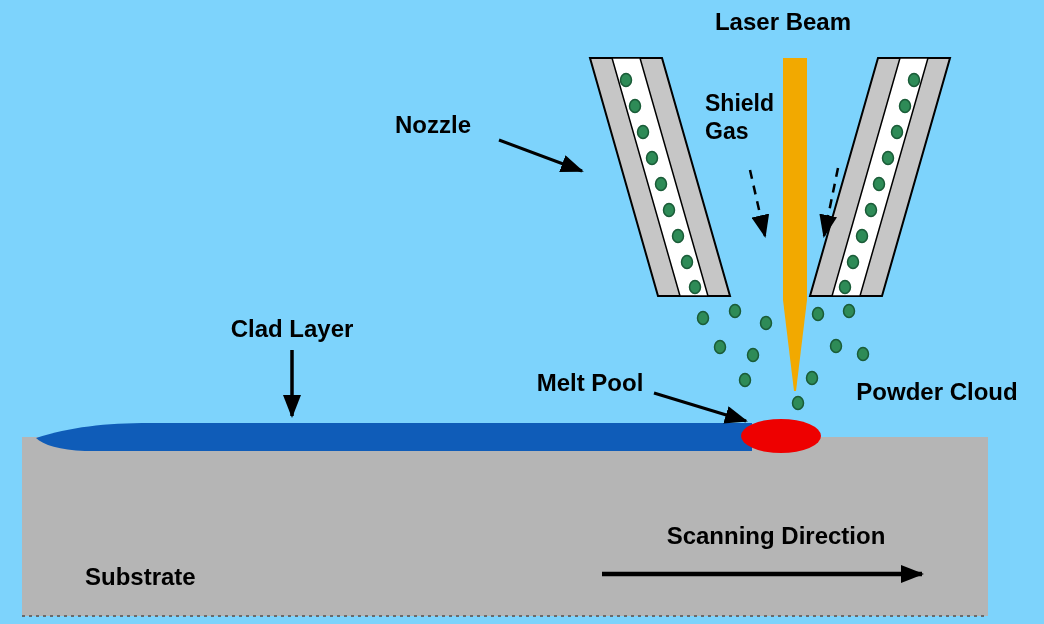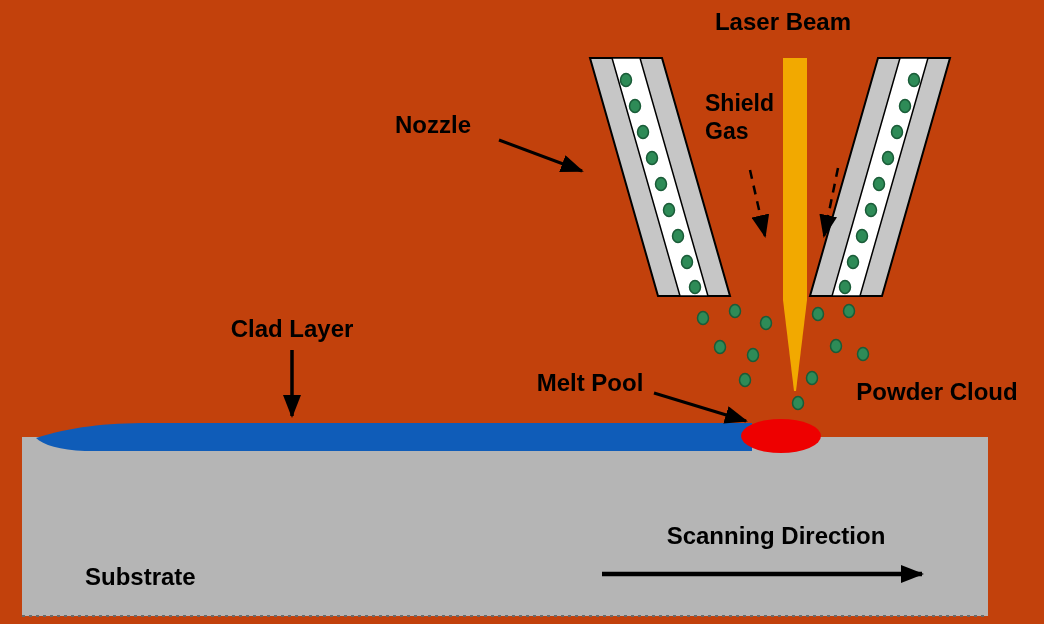--- a/index.html
+++ b/index.html
@@ -1,20 +1,20 @@
 <!DOCTYPE html>
 <html><head>
 <meta charset="utf-8">
 <title>Diagram</title>
 <style>
   html, body { margin: 0; padding: 0; background: #ffffff; }
   .canvas {
     width: 1044px;
     height: 624px;
-    background: #c2410c;
+    background: #7dd3fc;
     position: relative;
     overflow: hidden;
   }
   svg { display: block; }
   text {
     font-family: "Liberation Sans", "DejaVu Sans", sans-serif;
     font-weight: bold;
     fill: #000000;
   }
   .lbl { font-size: 24px; }

